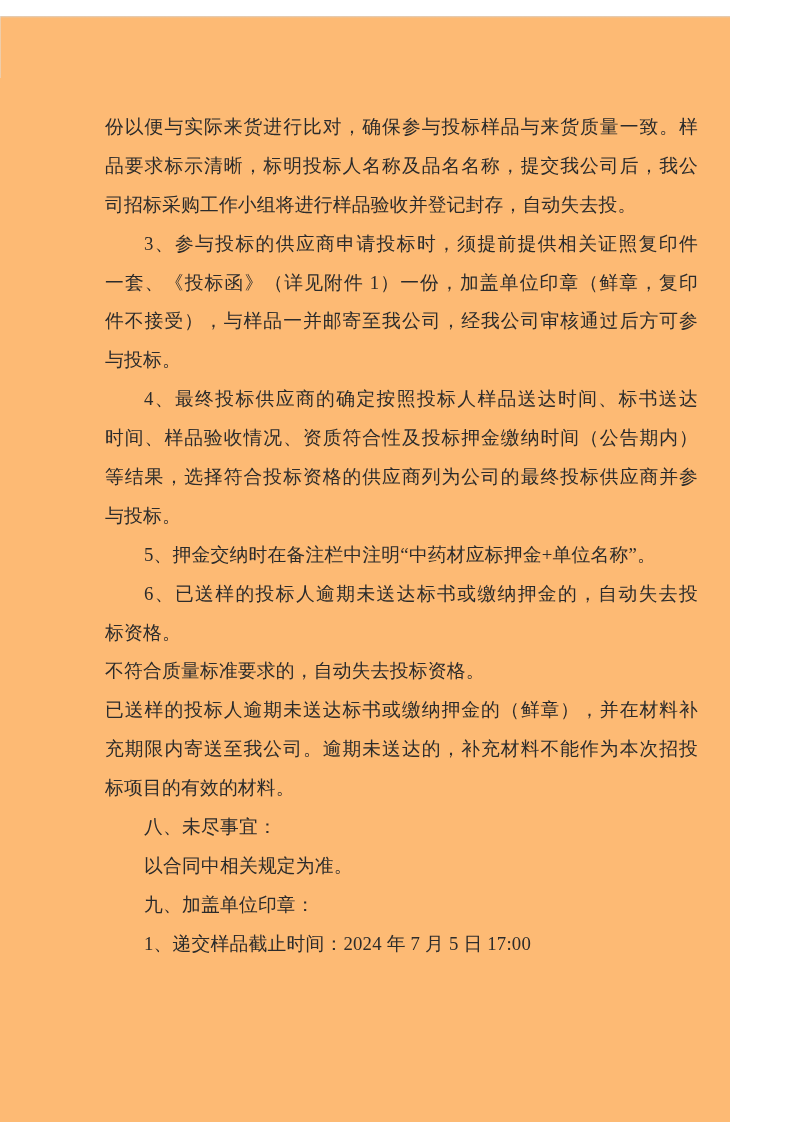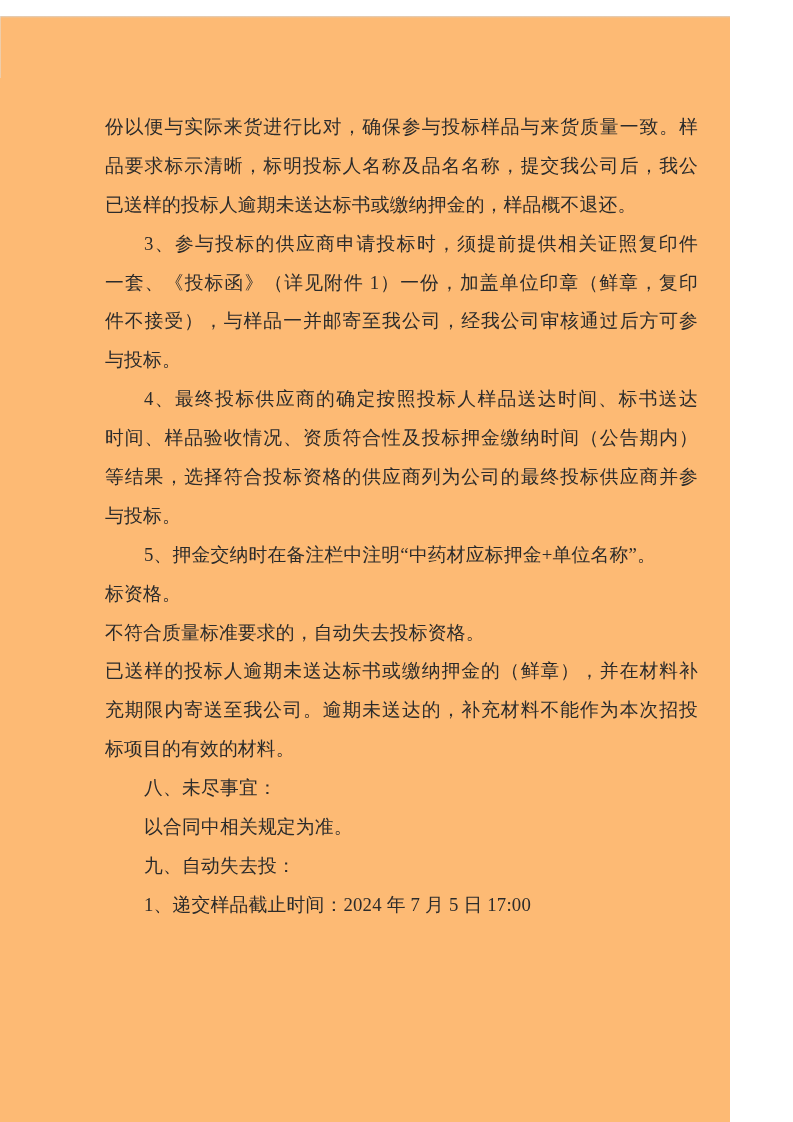--- a/index.html
+++ b/index.html
@@ -61,38 +61,39 @@
 </style>
 </head>
 <body>
 
 <div class="page">
   <div class="scan-edge-top"></div>
   <div class="scan-edge-left"></div>
   <div class="doc-body" id="doc-body">
       <div class="line justify">份以便与实际来货进行比对，确保参与投标样品与来货质量一致。样</div>
       <div class="line justify">品要求标示清晰，标明投标人名称及品名名称，提交我公司后，我公</div>
-      <div class="line">已送样的投标人逾期未送达标书或缴纳押金的，样品概不退还。</div>
+      <div class="line">司招标采购工作小组将进行样品验收并登记封存，自动失去投。</div>
       <div class="line indent justify">3、参与投标的供应商申请投标时，须提前提供相关证照复印件</div>
       <div class="line justify">一套、《投标函》（详见附件 1）一份，加盖单位印章（鲜章，复印</div>
       <div class="line justify">件不接受），与样品一并邮寄至我公司，经我公司审核通过后方可参</div>
       <div class="line">与投标。</div>
       <div class="line indent justify">4、最终投标供应商的确定按照投标人样品送达时间、标书送达</div>
       <div class="line justify">时间、样品验收情况、资质符合性及投标押金缴纳时间（公告期内）</div>
       <div class="line justify">等结果，选择符合投标资格的供应商列为公司的最终投标供应商并参</div>
       <div class="line">与投标。</div>
       <div class="line indent">5、押金交纳时在备注栏中注明“中药材应标押金+单位名称”。</div>
+      <div class="line indent justify">6、已送样的投标人逾期未送达标书或缴纳押金的，自动失去投</div>
       <div class="line">标资格。</div>
       <div class="line">不符合质量标准要求的，自动失去投标资格。</div>
       <div class="line justify">已送样的投标人逾期未送达标书或缴纳押金的（鲜章），并在材料补</div>
       <div class="line justify">充期限内寄送至我公司。逾期未送达的，补充材料不能作为本次招投</div>
       <div class="line">标项目的有效的材料。</div>
       <div class="line indent">八、未尽事宜：</div>
       <div class="line indent">以合同中相关规定为准。</div>
-      <div class="line indent">九、自动失去投：</div>
+      <div class="line indent">九、加盖单位印章：</div>
       <div class="line indent">1、递交样品截止时间：2024 年 7 月 5 日 17:00</div>
     </div>
   <div id="marks">
       <div class="red-mark" style="left: 777px; top: 417px; width: 3px; height: 8px; background: rgb(192, 68, 88);"></div>
       <div class="red-mark" style="left: 778px; top: 437px; width: 2px; height: 3px; background: rgb(230, 170, 182);"></div>
       <div class="red-mark" style="left: 776px; top: 451px; width: 4px; height: 10px; background: rgb(185, 58, 80);"></div>
       <div class="red-mark" style="left: 777px; top: 468px; width: 2px; height: 3px; background: rgb(230, 170, 182);"></div>
     </div>
 </div>
 

